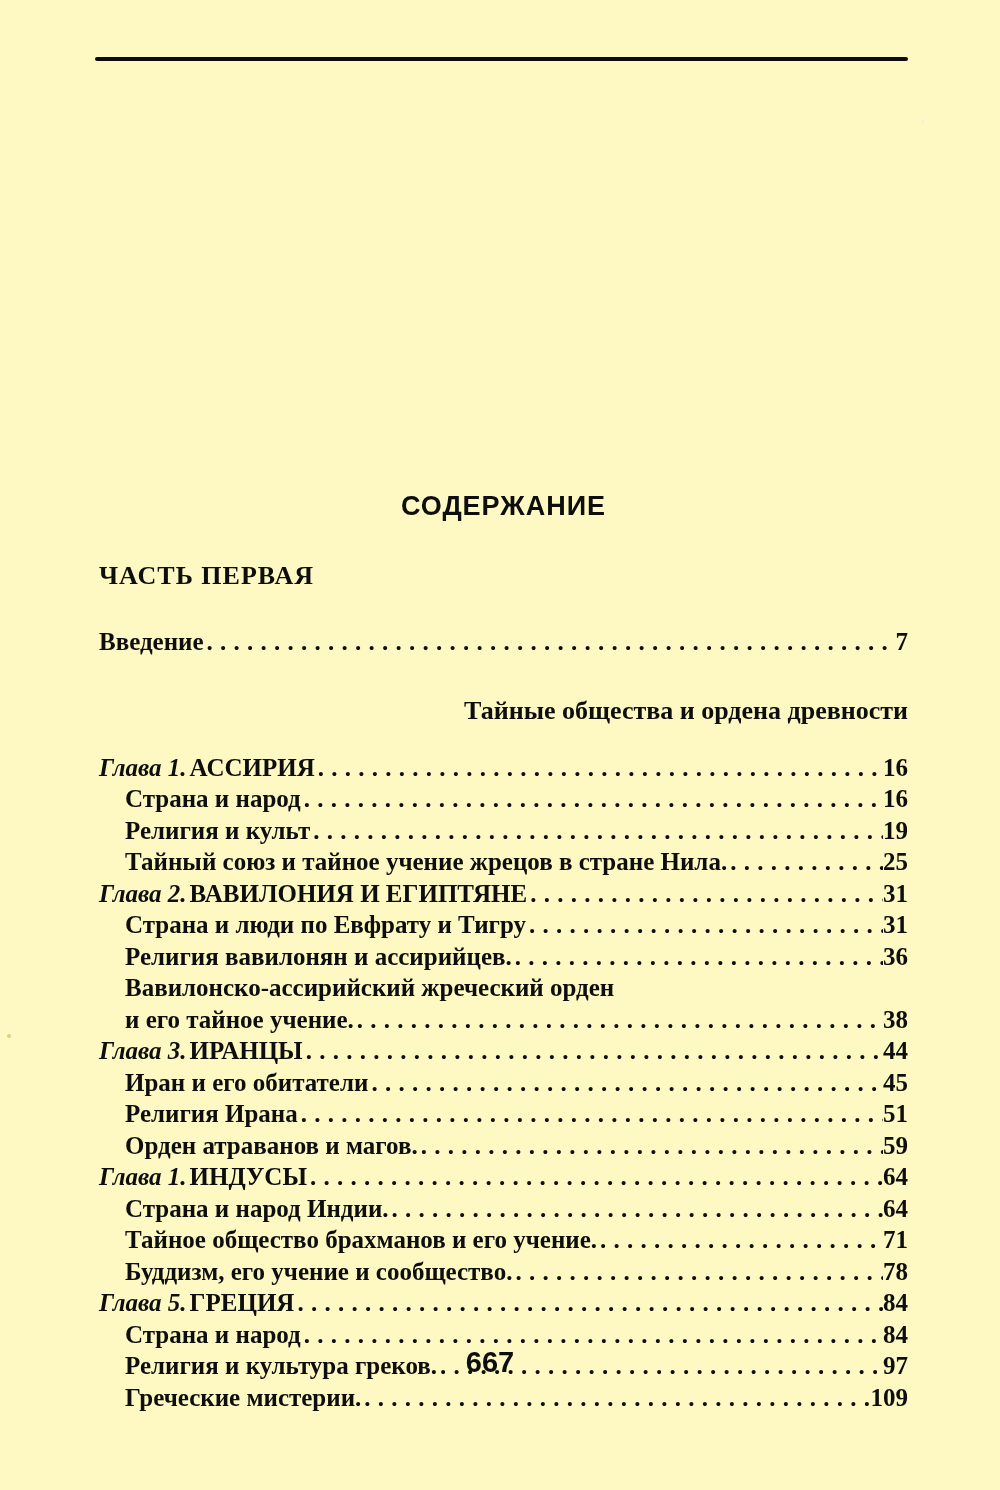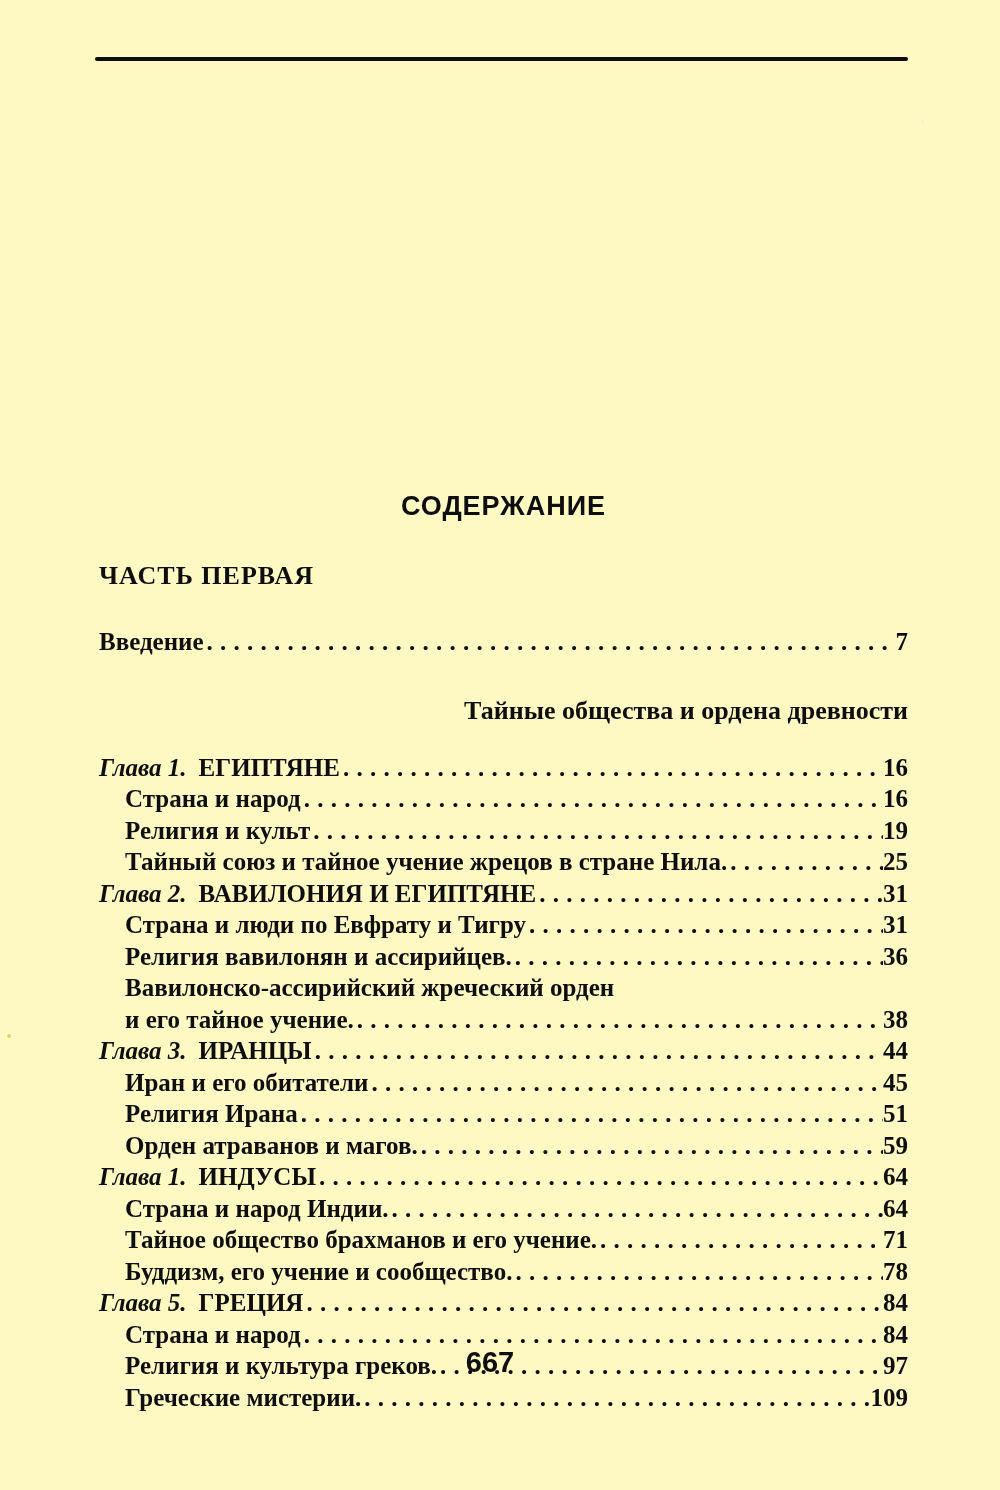--- a/index.html
+++ b/index.html
@@ -72,21 +72,21 @@
     font-weight: bold;
     font-size: 26px;
     line-height: 33px;
   }
   .entries { }
   .entry.sub .label, .entry.sub-wrap .label, .entry.sub-cont .label {
     padding-left: 26px;
   }
   .entry .chapter-prefix {
     font-style: italic;
-    margin-right: 12px;
+    margin-right: 3px;
   }
   .folio {
     position: absolute;
     left: 0;
     top: 1346px;
     width: 980px;
     text-align: center;
     font-family: "Liberation Sans", sans-serif;
     font-weight: bold;
     font-size: 29px;
@@ -111,21 +111,21 @@
     <div class="row intro-row">
       <span class="label">Введение</span>
       <span class="leader">. . . . . . . . . . . . . . . . . . . . . . . . . . . . . . . . . . . . . . . . . . . . . . . . . . . . . . . . . . . . . . . . . . . . . . . . . . . . . . . . . . . . . . . . . . . . . . . . . . . . . . . . . . . . . . . . . . . . . . . . . . . . . . . . . . </span>
       <span class="pagenum">7</span>
     </div>
 
     <h3 class="section-heading">Тайные общества и ордена древности</h3>
 
     <div class="entries">
         <div class="row entry chapter">
-    <span class="label"><span class="chapter-prefix">Глава 1.</span><span class="label-text">ЕГИПТЯНЕ</span></span>
+    <span class="label"><span class="chapter-prefix">Глава 1.</span><span class="label-text">АССИРИЯ</span></span>
     <span class="leader">. . . . . . . . . . . . . . . . . . . . . . . . . . . . . . . . . . . . . . . . . . . . . . . . . . . . . . . . . . . . . . . . . . . . . . . . . . . . . . . . . . . . . . . . . . . . . . . . . . . . . . . . . . . . . . . . . . . . . . . . . . . . . . . . . . </span>
     <span class="pagenum">16</span>
   </div>
         <div class="row entry sub">
     <span class="label"><span class="label-text">Страна и народ</span></span>
     <span class="leader">. . . . . . . . . . . . . . . . . . . . . . . . . . . . . . . . . . . . . . . . . . . . . . . . . . . . . . . . . . . . . . . . . . . . . . . . . . . . . . . . . . . . . . . . . . . . . . . . . . . . . . . . . . . . . . . . . . . . . . . . . . . . . . . . . . </span>
     <span class="pagenum">16</span>
   </div>
         <div class="row entry sub">
     <span class="label"><span class="label-text">Религия и культ</span></span>

